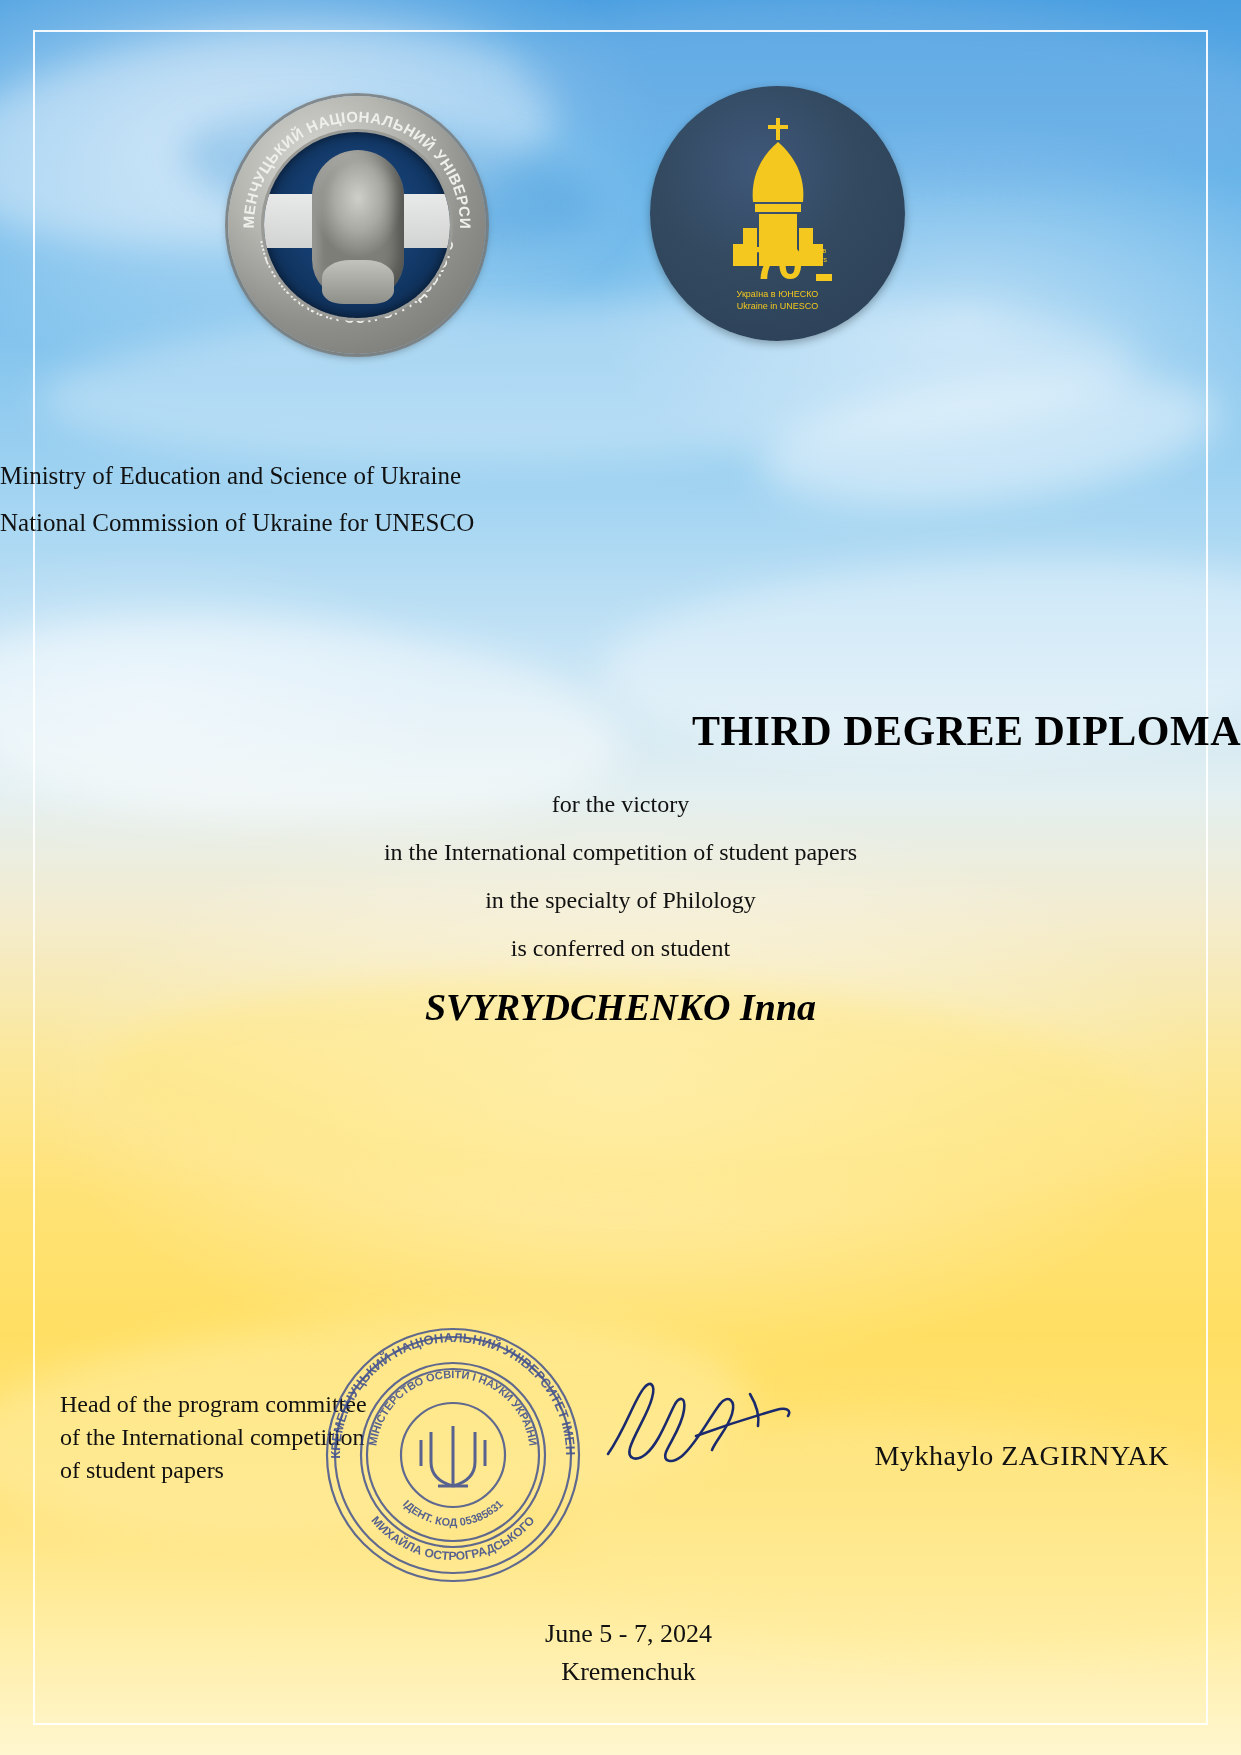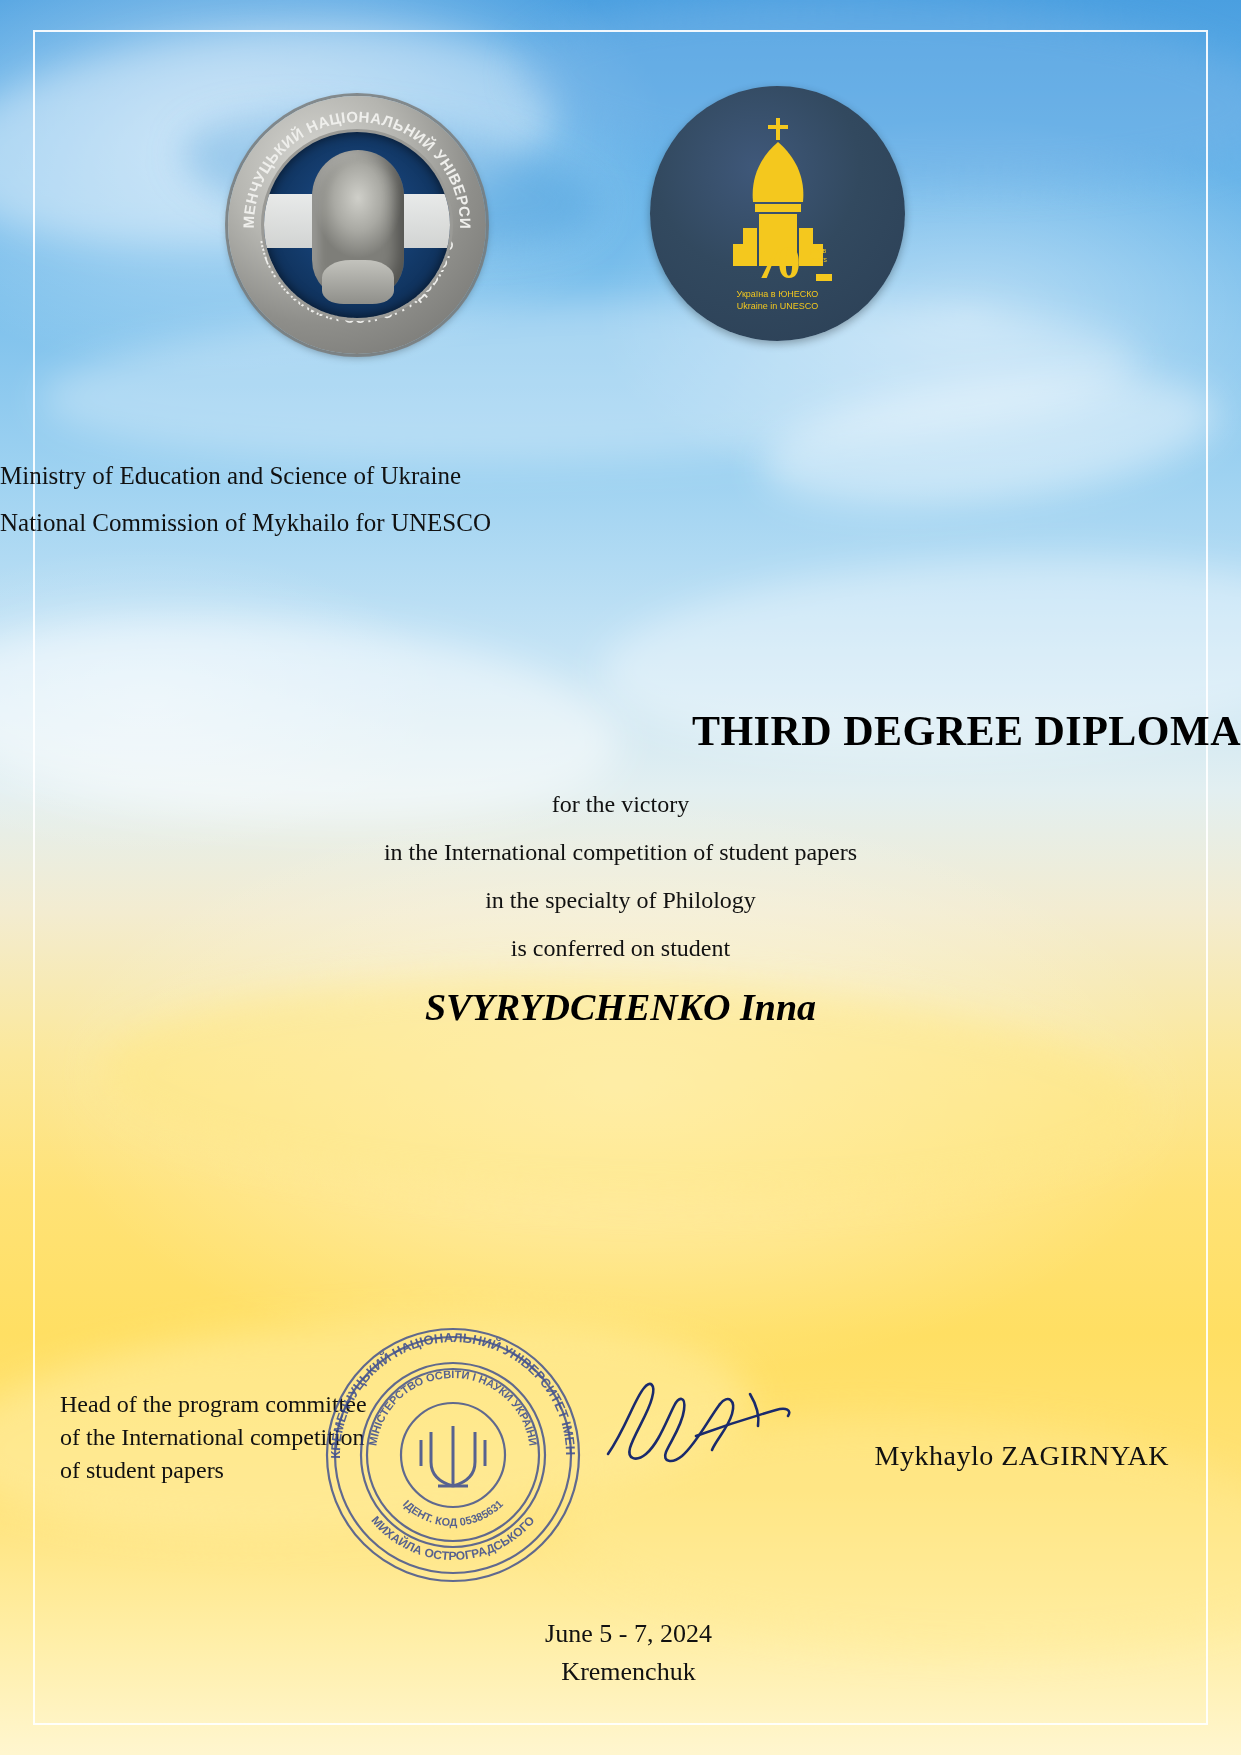--- a/index.html
+++ b/index.html
@@ -153,21 +153,21 @@
     left: 50%;
     top: 30px;
     transform: translateX(-50%);
   }
   .unesco-seal .u-70 {
     position: absolute;
     left: 50%;
     top: 150px;
     transform: translateX(-50%);
     color: #f4c81e;
-    font-family: Liberation Serif, serif;
+    font-family: Liberation Sans, sans-serif;
     font-weight: 700;
     font-size: 46px;
     letter-spacing: -2px;
   }
   .unesco-seal .u-years {
     position: absolute;
     left: 160px;
     top: 160px;
     color: #f4c81e;
     font-family: "Liberation Sans", sans-serif;
@@ -351,21 +351,21 @@
       <div class="u-cap">
         <span>Україна в ЮНЕСКО</span><br>
         <span>Ukraine in UNESCO</span>
       </div>
     </div>
 
   </div>
 
   <div class="org-lines">
     <div>Ministry of Education and Science of Ukraine</div>
-    <div>National Commission of Mykhailo for UNESCO</div>
+    <div>National Commission of Ukraine for UNESCO</div>
   </div>
 
   <div class="title">THIRD DEGREE DIPLOMA</div>
 
   <div class="sub-lines">
     <div>for the victory</div>
     <div>in the International competition of student papers</div>
     <div>in the specialty of Philology</div>
     <div>is conferred on student</div>
   </div>

